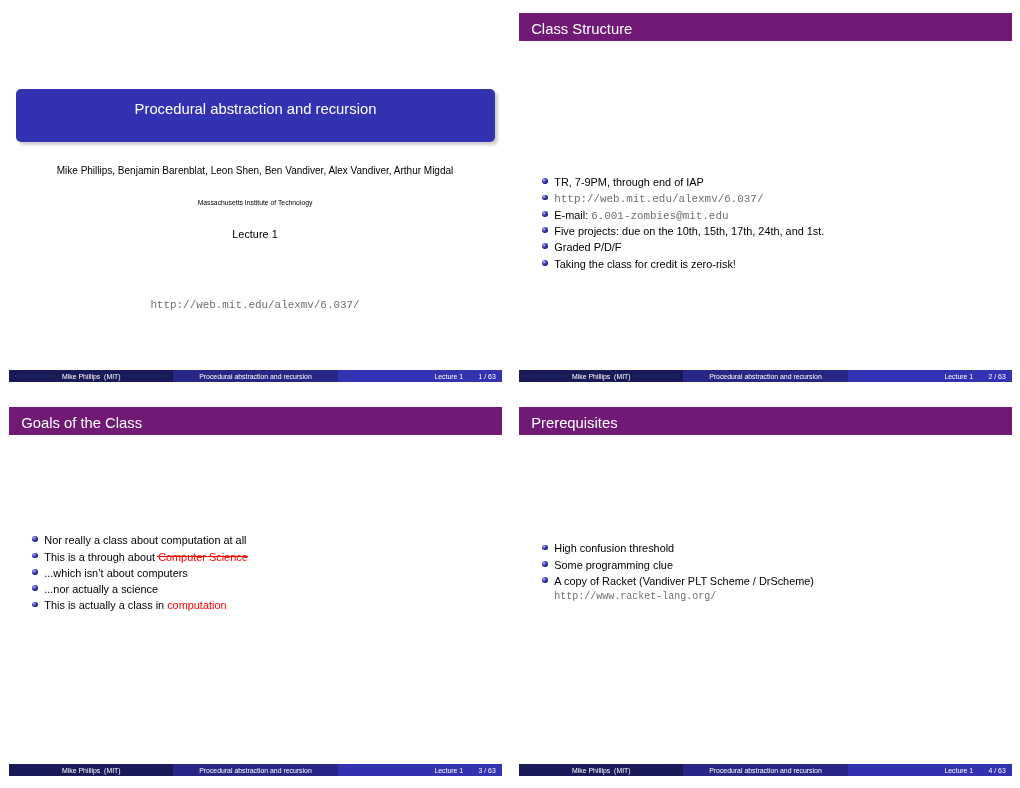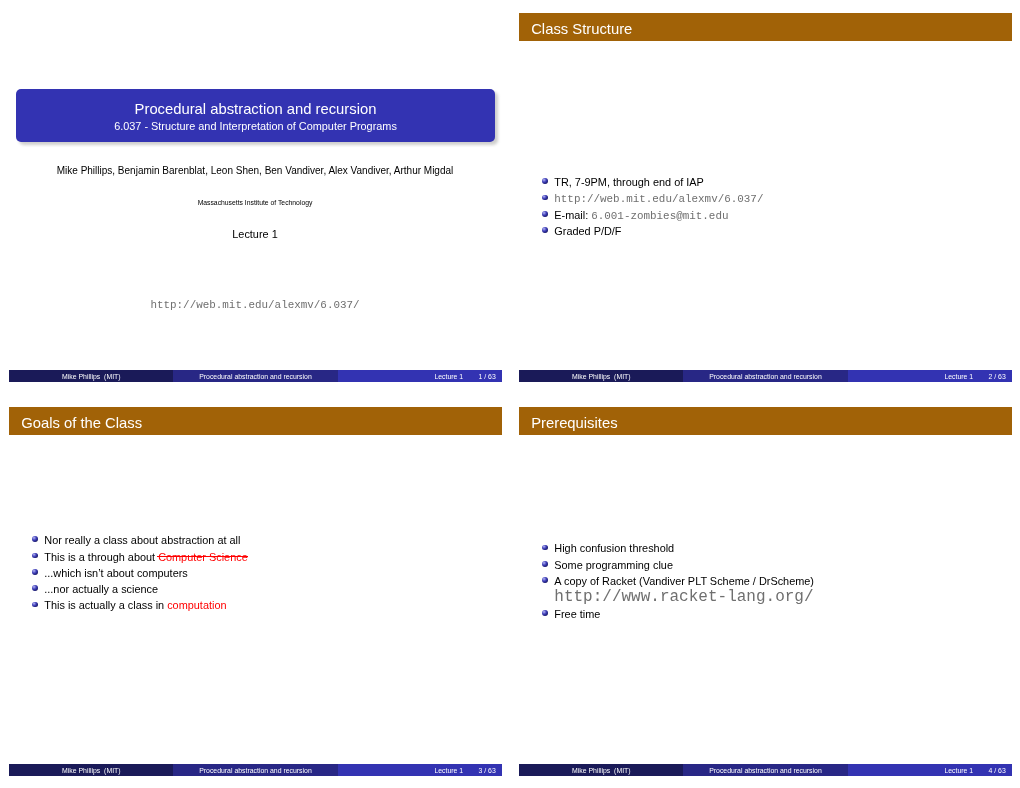--- a/index.html
+++ b/index.html
@@ -8,21 +8,21 @@
        font-family:"Liberation Sans",sans-serif;overflow:hidden;}
   .page{position:relative;width:1020px;height:788px;background:#fff;}
   .slide{position:absolute;width:510px;height:394px;overflow:hidden;background:#fff;}
   .slide.p1{left:0;top:0;}
   .slide.p2{left:510px;top:0;}
   .slide.p3{left:0;top:394px;}
   .slide.p4{left:510px;top:394px;}
 
   
   .frametitle{position:absolute;left:9.2px;top:13px;width:492.6px;height:27.5px;
-              background:#a16207;color:#ffffff;}
+              background:#701a75;color:#ffffff;}
   .frametitle .ft-label{position:absolute;left:12px;top:2px;height:28px;
               display:flex;align-items:center;font-size:14.8px;white-space:nowrap;}
 
   
   .titlebox{position:absolute;left:16px;top:89px;width:479px;height:53px;
             background:#3333b2;border-radius:5px;color:#ffffff;}
   .titleshadow{position:absolute;left:19px;top:92px;width:479px;height:53px;
             border-radius:5px;background:#8c8c88;opacity:0.42;filter:blur(1.6px);}
   .titlebox .tb-title{position:absolute;left:0;right:0;top:11.5px;text-align:center;
             font-size:14.8px;line-height:17px;white-space:nowrap;}
@@ -35,21 +35,21 @@
   .titleurl{position:absolute;left:0;right:0;top:298.5px;text-align:center;
             font-family:"Liberation Mono",monospace;font-size:10.9px;color:#6f6f6f;}
 
   
   .itemize{position:absolute;left:32.3px;right:8px;top:0;}
   .item{position:relative;padding-left:12px;font-size:10.9px;color:#000;
         line-height:16.3px;white-space:nowrap;height:16.3px;}
   .item.has-sub{height:32.6px;}
   .item .ball{position:absolute;left:0;top:4.1px;width:5.8px;height:5.8px;border-radius:50%;
         background:radial-gradient(circle at 34% 31%, #c0c0f0 0%, #7676d8 20%, #3c3cb4 42%, #21217e 66%, #14144c 88%, #101038 100%);}
-  .subline{font-family:"Liberation Mono",monospace;font-size:16px;color:#6f6f6f;
+  .subline{font-family:"Liberation Mono",monospace;font-size:10px;color:#6f6f6f;
            height:16.3px;line-height:16.3px;}
   .mono{font-family:"Liberation Mono",monospace;font-size:10.9px;color:#6f6f6f;line-height:inherit;}
   .alert{color:#ff0000;}
   .strike-alert{color:#ff0000;position:relative;}
   .strike-alert::after{content:"";position:absolute;left:-1.5px;right:-0.5px;top:5.6px;
         height:1px;background:#ff0000;}
 
   
   .footer{position:absolute;left:9.2px;top:370.2px;width:492.6px;height:11.5px;
           display:flex;font-size:6.9px;color:#ffffff;line-height:11.5px;}
@@ -64,21 +64,20 @@
 </style>
 </head>
 <body>
 
 <div class="page">
 
   <div class="slide p1">
     <div class="titleshadow"></div>
     <div class="titlebox">
       <div class="tb-title">Procedural abstraction and recursion</div>
-      <div class="tb-sub">6.037 - Structure and Interpretation of Computer Programs</div>
     </div>
     <div class="authors">Mike Phillips, Benjamin Barenblat, Leon Shen, Ben Vandiver, Alex Vandiver, Arthur Migdal</div>
     <div class="institute">Massachusetts Institute of Technology</div>
     <div class="date">Lecture 1</div>
     <div class="titleurl">http://web.mit.edu/alexmv/6.037/</div>
     <div class="footer">
       <div class="seg seg1">Mike Phillips  (MIT)</div>
       <div class="seg seg2">Procedural abstraction and recursion</div>
       <div class="seg seg3">
         <span>Lecture 1</span>
@@ -88,38 +87,40 @@
   </div>
 
   <div class="slide p2">
     <div class="frametitle">
       <div class="ft-label">Class Structure</div>
     </div>
     <div class="itemize" style="top: 130.161px; margin-top: 44px;">
         <div class="item"><span class="ball"></span><span>TR, 7-9PM, through end of IAP</span></div>
         <div class="item"><span class="ball"></span><span class="mono">http://web.mit.edu/alexmv/6.037/</span></div>
         <div class="item"><span class="ball"></span><span>E-mail: </span><span class="mono">6.001-zombies@mit.edu</span></div>
+        <div class="item"><span class="ball"></span><span>Five projects: due on the 10th, 15th, 17th, 24th, and 1st.</span></div>
         <div class="item"><span class="ball"></span><span>Graded P/D/F</span></div>
+        <div class="item"><span class="ball"></span><span>Taking the class for credit is zero-risk!</span></div>
       </div>
     <div class="footer">
       <div class="seg seg1">Mike Phillips  (MIT)</div>
       <div class="seg seg2">Procedural abstraction and recursion</div>
       <div class="seg seg3">
         <span>Lecture 1</span>
         <span class="pg">2 / 63</span>
       </div>
     </div>
   </div>
 
   <div class="slide p3">
     <div class="frametitle">
       <div class="ft-label">Goals of the Class</div>
     </div>
     <div class="itemize" style="top: 138.309px;">
-        <div class="item"><span class="ball"></span><span>Nor really a class about abstraction at all</span></div>
+        <div class="item"><span class="ball"></span><span>Nor really a class about computation at all</span></div>
         <div class="item"><span class="ball"></span><span>This is a through about </span><span class="strike-alert">Computer Science</span></div>
         <div class="item"><span class="ball"></span><span>...which isn’t about computers</span></div>
         <div class="item"><span class="ball"></span><span>...nor actually a science</span></div>
         <div class="item"><span class="ball"></span><span>This is actually a class in </span><span class="alert">computation</span></div>
       </div>
     <div class="footer">
       <div class="seg seg1">Mike Phillips  (MIT)</div>
       <div class="seg seg2">Procedural abstraction and recursion</div>
       <div class="seg seg3">
         <span>Lecture 1</span>
@@ -129,21 +130,20 @@
   </div>
 
   <div class="slide p4">
     <div class="frametitle">
       <div class="ft-label">Prerequisites</div>
     </div>
     <div class="itemize" style="top: 146.458px;">
         <div class="item"><span class="ball"></span><span>High confusion threshold</span></div>
         <div class="item"><span class="ball"></span><span>Some programming clue</span></div>
         <div class="item has-sub"><span class="ball"></span><span>A copy of Racket (Vandiver PLT Scheme / DrScheme)</span><div class="subline">http://www.racket-lang.org/</div></div>
-        <div class="item"><span class="ball"></span><span>Free time</span></div>
       </div>
     <div class="footer">
       <div class="seg seg1">Mike Phillips  (MIT)</div>
       <div class="seg seg2">Procedural abstraction and recursion</div>
       <div class="seg seg3">
         <span>Lecture 1</span>
         <span class="pg">4 / 63</span>
       </div>
     </div>
   </div>

